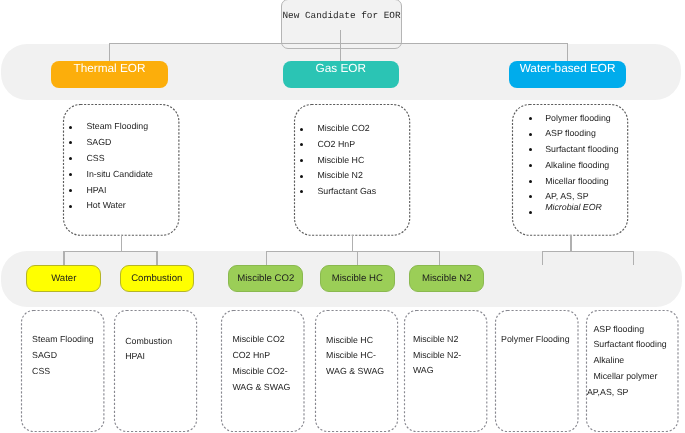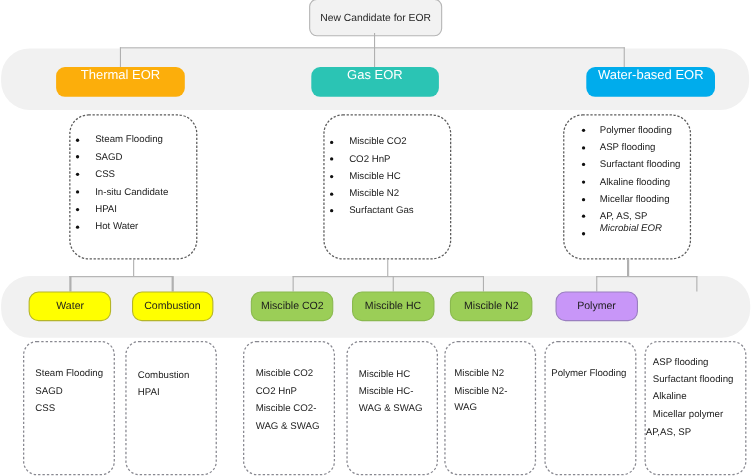--- a/index.html
+++ b/index.html
@@ -6,21 +6,21 @@
   html,body{margin:0;padding:0;}
   body{width:685px;height:433px;background:#ffffff;position:relative;overflow:hidden;
        font-family:"Liberation Sans",sans-serif;-webkit-font-smoothing:antialiased;text-rendering:geometricPrecision;}
   #canvas{position:absolute;left:0;top:0;width:685px;height:433px;}
 
   .band{position:absolute;background:#f1f1f1;}
   .conn{position:absolute;background:#b0b0b0;}
 
   .topbox{position:absolute;background:#f2f2f2;border:1px solid #b5b5b5;border-radius:7px;
           display:flex;align-items:center;justify-content:center;color:#262626;
-          font-size:9.4px;line-height:1;padding-bottom:1px;}
+          font-size:9.4px;line-height:1;padding-bottom:17px;font-family:Liberation Mono, monospace;}
 
   .pill{position:absolute;border-radius:8px;display:flex;align-items:flex-start;justify-content:center;
         color:#ffffff;font-size:11.8px;padding-bottom:1.6px;box-sizing:border-box;}
 
   .dbox{position:absolute;overflow:visible;}
   .dbox rect{fill:#ffffff;stroke:#5c5c5c;stroke-width:1.15;stroke-dasharray:2.1 1.5;}
   .dbox2{position:absolute;overflow:visible;}
   .dbox2 rect{fill:#ffffff;stroke:#888890;stroke-width:1.15;stroke-dasharray:2.15 1.85;}
 
   .bul{position:absolute;font-size:8.8px;color:#1c1c1c;white-space:nowrap;line-height:1;}
@@ -46,21 +46,21 @@
   <div class="conn" style="left:109.1px;top:43.0px;width:459px;height:1.2px;"></div>
   <div class="conn" style="left:109.1px;top:43.0px;width:1.2px;height:18px;"></div>
   <div class="conn" style="left:567.3px;top:43.0px;width:1.2px;height:18px;"></div>
 
   <div class="pill" style="left:51px;top:60.7px;width:117px;height:27px;background:#fcae0b;">
     <span>Thermal EOR</span>
   </div>
   <div class="pill" style="left:282.6px;top:60.7px;width:116.4px;height:27px;background:#2bc4b4;">
     <span>Gas EOR</span>
   </div>
-  <div class="pill" style="left:509.3px;top:60.7px;width:116.6px;height:27px;background:#00acec;margin-left:24px;">
+  <div class="pill" style="left:509.3px;top:60.7px;width:116.6px;height:27px;background:#00acec;">
     <span>Water-based EOR</span>
   </div>
 
   <svg class="dbox" style="left:62.8px;top:103.5px;width:116.4px;height:131.8px;" viewBox="0 0 116.4 131.8">
     <rect x="0.5" y="0.5" width="115.4" height="130.8" rx="17" ry="17"></rect>
     </svg>
   <svg class="dbox" style="left:294px;top:103.5px;width:116.2px;height:131.8px;" viewBox="0 0 116.2 131.8">
     <rect x="0.5" y="0.5" width="115.2" height="130.8" rx="17" ry="17"></rect>
     </svg>
   <svg class="dbox" style="left:512.1px;top:103.5px;width:116.2px;height:131.8px;" viewBox="0 0 116.2 131.8">
@@ -92,23 +92,20 @@
     <span>Combustion</span>
   </div>
   <div class="mbox" style="left:228.3px;top:265px;width:74.9px;height:27.4px;background:#9bce57;border:0.7px solid #8ab94f;">
     <span>Miscible CO2</span>
   </div>
   <div class="mbox" style="left:319.9px;top:265px;width:74.8px;height:27.4px;background:#9bce57;border:0.7px solid #8ab94f;">
     <span>Miscible HC</span>
   </div>
   <div class="mbox" style="left:409px;top:265px;width:75.4px;height:27.4px;background:#9bce57;border:0.7px solid #8ab94f;">
     <span>Miscible N2</span>
-  </div>
-  <div class="mbox" style="left:504.9px;top:265px;width:74.8px;height:27.4px;background:#c896f8;border:0.7px solid #9a7fc0;">
-    <span>Polymer</span>
   </div>
 
   <svg class="dbox2" style="left:20.9px;top:310.0px;width:83.4px;height:122px;" viewBox="0 0 83.4 122">
     <rect x="0.5" y="0.5" width="82.4" height="121" rx="12" ry="12"></rect>
     </svg>
   <svg class="dbox2" style="left:113.8px;top:310.0px;width:83.1px;height:122px;" viewBox="0 0 83.1 122">
     <rect x="0.5" y="0.5" width="82.1" height="121" rx="12" ry="12"></rect>
     </svg>
   <svg class="dbox2" style="left:221.3px;top:310.0px;width:83.5px;height:122px;" viewBox="0 0 83.5 122">
     <rect x="0.5" y="0.5" width="82.5" height="121" rx="12" ry="12"></rect>

